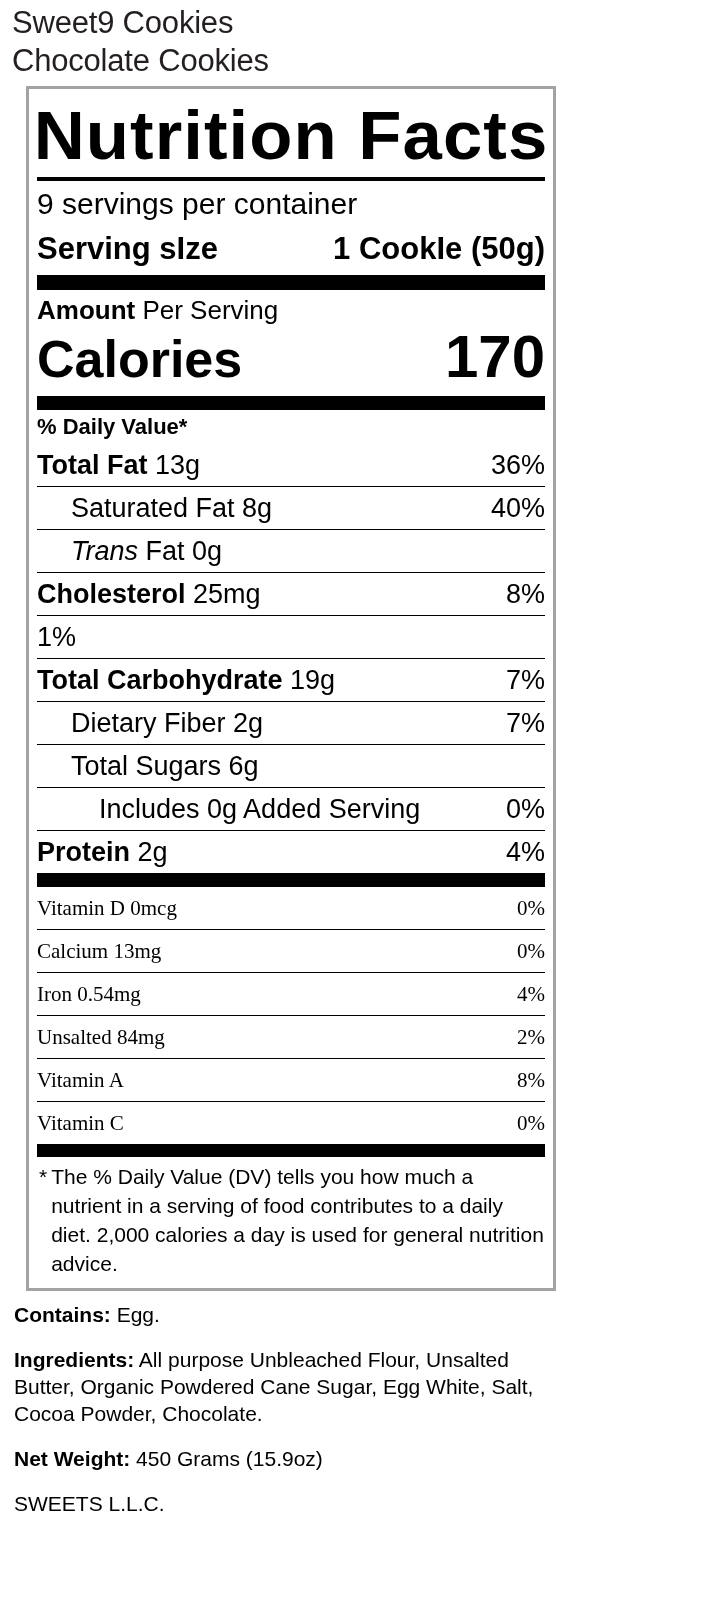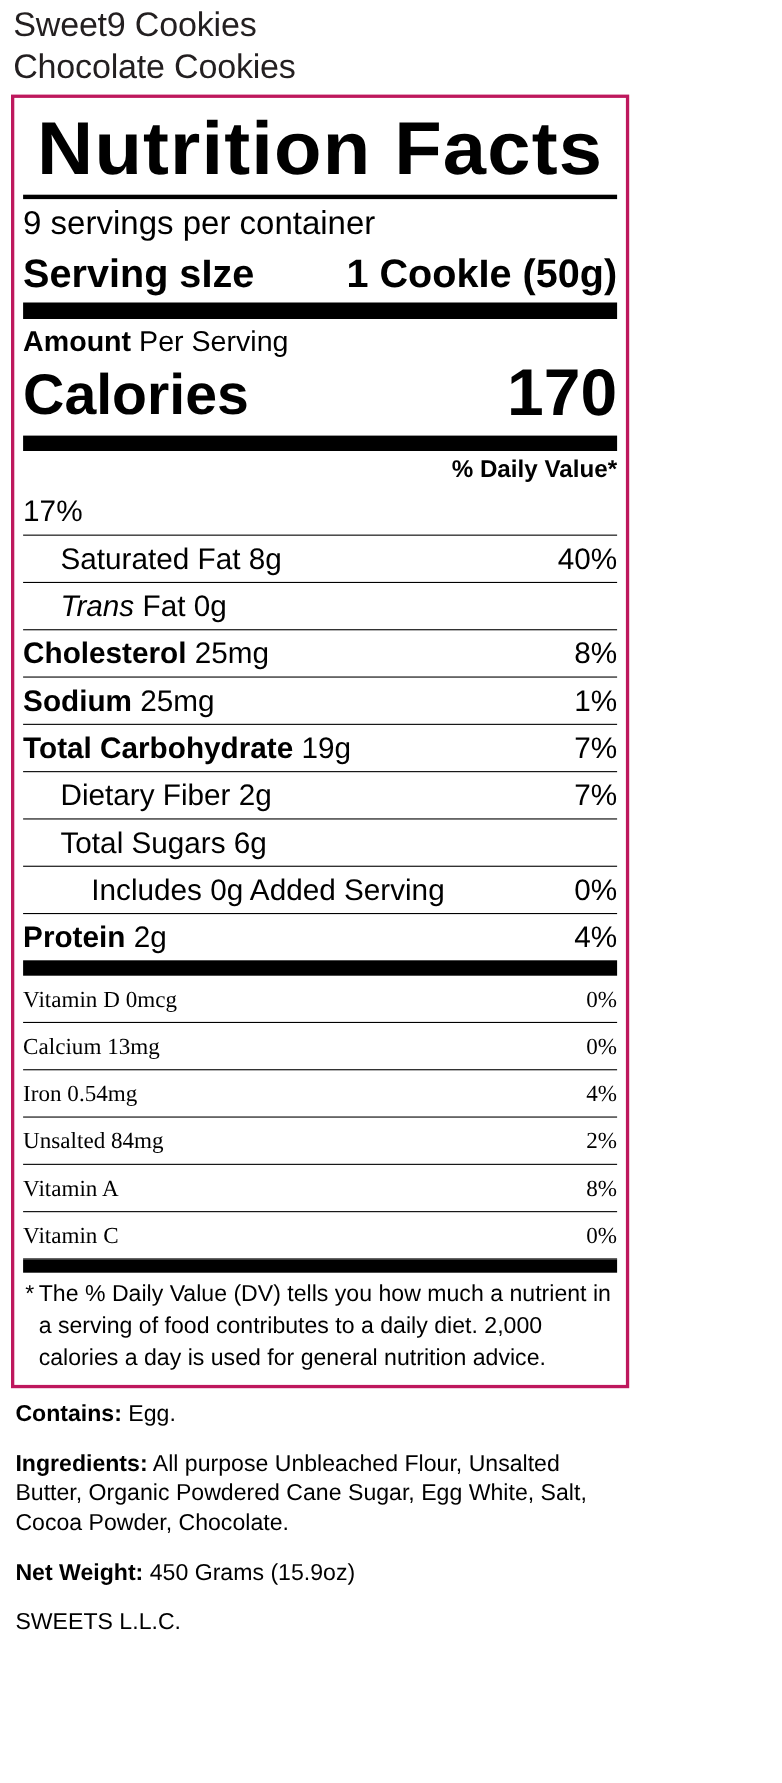--- a/index.html
+++ b/index.html
@@ -28,23 +28,23 @@
   .product-line {
     font-size: 31px;
     line-height: 38px;
     letter-spacing: -0.2px;
     color: #231f20;
     font-weight: 400;
   }
 
   
   .nf-panel {
-    border: 3px solid #be185d;
+    border: 3px solid #a3a3a3;
     padding: 4px 8px 4px 8px;
-    margin: 0 2px;
+    margin: 0 18px;
   }
 
   .nf-title {
     font-family: "Liberation Sans", sans-serif;
     font-weight: 700;
     font-size: 68px;
     line-height: 80px;
     letter-spacing: 1px;
     text-align: center;
     margin: 2px 0 2px 0;
@@ -60,21 +60,21 @@
     font-size: 30px;
     line-height: 42px;
     padding: 2px 0 2px 0;
   }
 
   .serving-size-row {
     display: flex;
     justify-content: space-between;
     align-items: baseline;
     font-weight: 700;
-    font-size: 36px;
+    font-size: 31px;
     line-height: 44px;
     padding-bottom: 4px;
   }
 
   .amount-per {
     font-weight: 700;
     font-size: 26px;
     line-height: 32px;
     padding-top: 4px;
   }
@@ -91,21 +91,20 @@
     font-size: 52px;
     line-height: 58px;
   }
   .calories-value {
     font-weight: 700;
     font-size: 60px;
     line-height: 62px;
   }
 
   .dv-header {
-    text-align: right;
     font-weight: 700;
     font-size: 22px;
     line-height: 30px;
     padding: 2px 0 2px 0;
   }
 
   .nf-row {
     display: flex;
     justify-content: space-between;
     align-items: baseline;
@@ -182,40 +181,40 @@
     <div class="calories-row">
       <span class="calories-label">Calories</span>
       <span class="calories-value">170</span>
     </div>
 
     <div class="rule-thick2"></div>
 
     <div class="dv-header">% Daily Value*</div>
 
     <div class="nf-row">
-      <span class="val">17%</span>
+      <span class="lbl"><b>Total Fat</b><span> 13g</span></span>
+      <span class="val">36%</span>
     </div>
 
     <div class="nf-row indent-1">
       <span class="lbl">Saturated Fat 8g</span>
       <span class="val">40%</span>
     </div>
 
     <div class="nf-row indent-1">
       <span class="lbl"><i>Trans</i> <span>Fat 0g</span></span>
       <span class="val"></span>
     </div>
 
     <div class="nf-row">
       <span class="lbl"><b>Cholesterol</b><span> 25mg</span></span>
       <span class="val">8%</span>
     </div>
 
     <div class="nf-row">
-      <span class="lbl"><b>Sodium</b><span> 25mg</span></span>
       <span class="val">1%</span>
     </div>
 
     <div class="nf-row">
       <span class="lbl"><b>Total Carbohydrate</b><span> 19g</span></span>
       <span class="val">7%</span>
     </div>
 
     <div class="nf-row indent-1">
       <span class="lbl">Dietary Fiber 2g</span>

